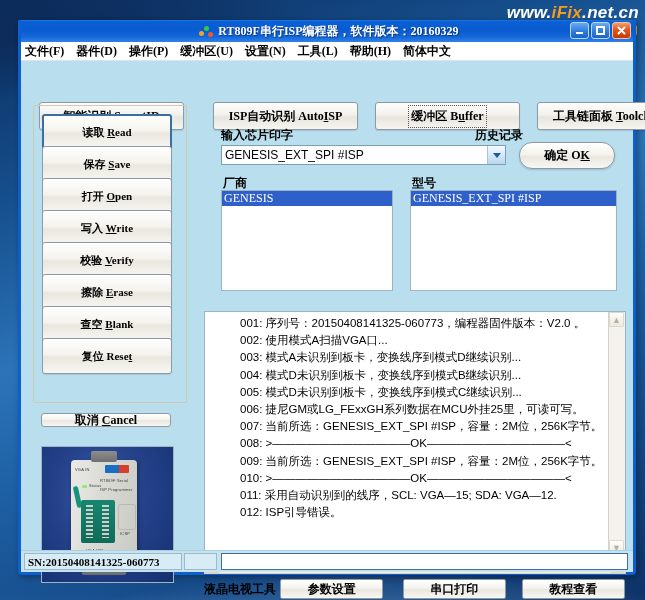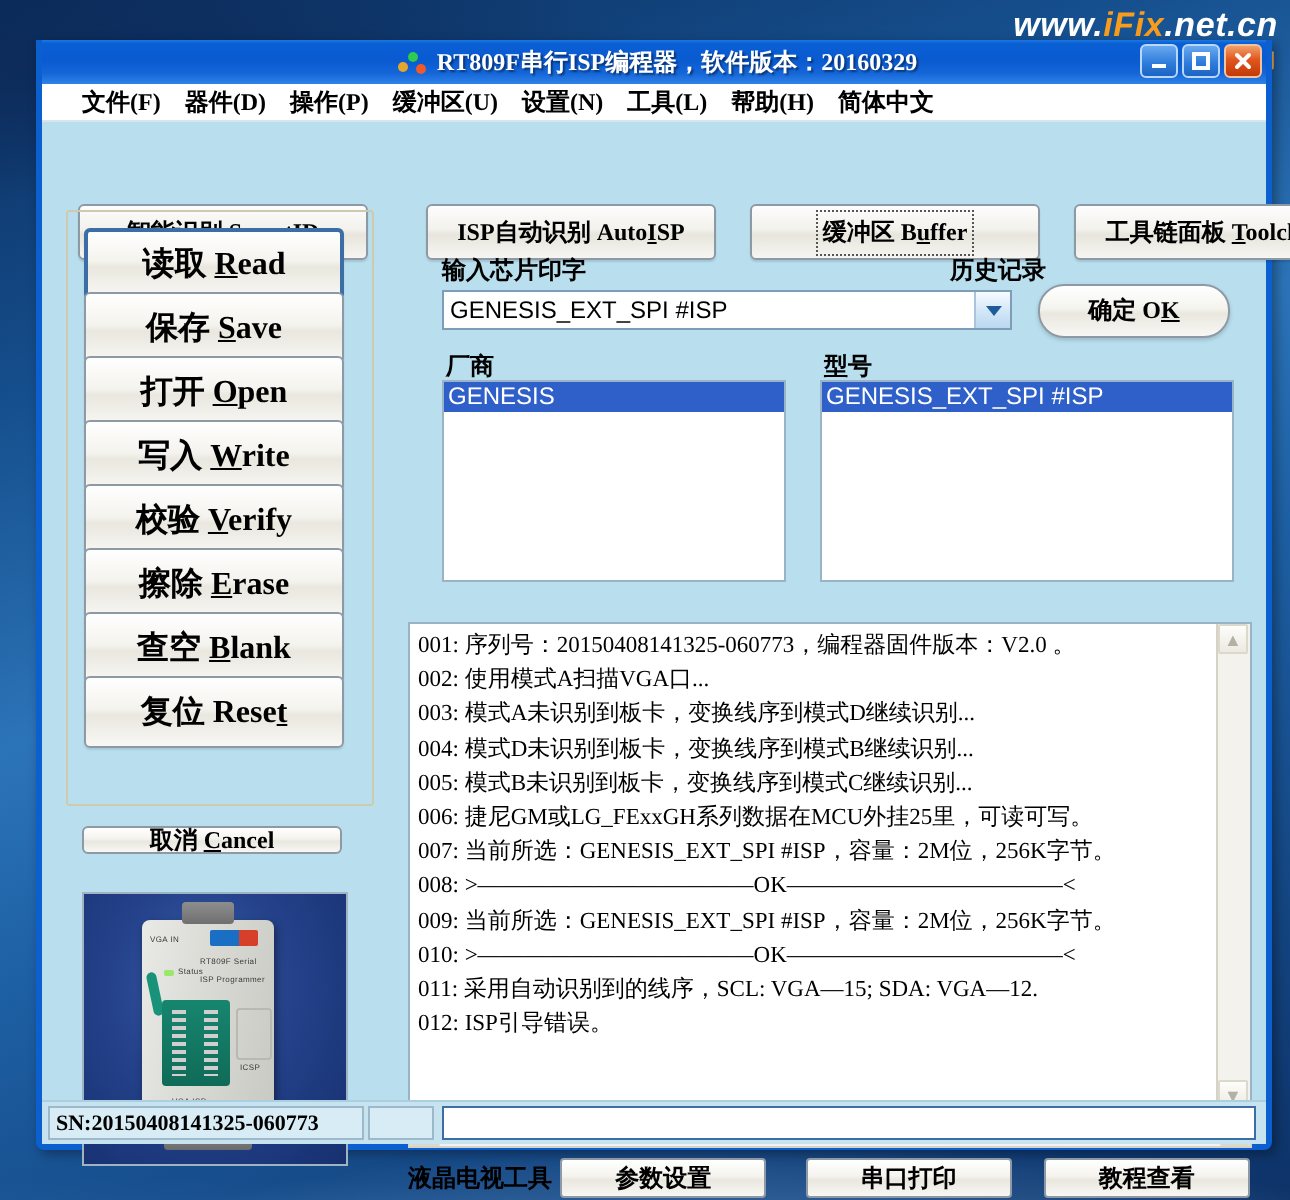--- a/index.html
+++ b/index.html
@@ -73,21 +73,21 @@
     background: linear-gradient(180deg,#6aa9ef,#2f7ddc 55%,#1b63c4);
     box-sizing:border-box;
   }
   .wb.close { background: linear-gradient(180deg,#f0a06a,#e2561d 45%,#c23a08); border-color:#f3c39e;}
   .wb svg{display:block}
 
   
   .menubar {
     height: 19px; background:#ffffff;
     display:flex; align-items:center; gap:12px;
-    padding-left:20px; box-sizing:border-box;
+    padding-left:4px; box-sizing:border-box;
     font-size:12px; color:#000;
     font-family:"Liberation Serif","DejaVu Serif",serif;
     border-bottom:1px solid #d6e6f0;
   }
   .menu-item { white-space:nowrap; font-weight:bold; cursor:default;}
 
   
   .client {
     position:absolute; left:0; right:0; top:41px; bottom:0;
     background:#b9dfee;
@@ -111,21 +111,21 @@
   
   .left-group{
     position:absolute; left:12px; top:44px; width:152px; height:296px;
     border:1px solid #cfc9b0; border-radius:2px;
   }
   .lbtn{
     position:absolute; left:8px; width:130px; height:36px;
     background: linear-gradient(180deg,#ffffff 0%, #f4f3ee 45%, #e9e7de 55%, #f8f7f4 100%);
     border:1px solid #8d9aa6; border-radius:3px;
     display:flex;align-items:center;justify-content:center;
-    font-size:16px; color:#000; box-sizing:border-box;
+    font-size:11px; color:#000; box-sizing:border-box;
     font-family:"Liberation Serif","DejaVu Serif",serif; font-weight:bold;
     box-shadow: 0 1px 1px rgba(0,0,0,.10);
   }
   .lbtn.default{ border:2px solid #3a6ea5; }
 
   .cancel-btn{
     position:absolute; left:20px; top:352px; width:130px; height:14px;
     background: linear-gradient(180deg,#ffffff 0%, #f4f3ee 45%, #e9e7de 55%, #f8f7f4 100%);
     border:1px solid #8d9aa6; border-radius:3px;
     display:flex;align-items:center;justify-content:center;
@@ -224,36 +224,37 @@
     font-family:"Liberation Serif","DejaVu Serif",serif; font-weight:bold;
     box-shadow:0 1px 2px rgba(0,0,0,.18);
   }
   .listbox{
     position:absolute; background:#fff; border:1px solid #9ab3c7; box-sizing:border-box;
     overflow:hidden;
   }
   .listbox .row{
     height:15px; line-height:15px; font-size:12px; padding-left:2px;
     color:#000; white-space:nowrap;
-    font-family:Liberation Sans, sans-serif;
+    font-family:Liberation Serif, serif;
   }
   .listbox .row.sel{ background:#2f5fc8; color:#fff;}
 
   
   .logbox{
     position:absolute; left:183px; top:250px; width:422px; height:245px;
     background:#fff; border:1px solid #9ab3c7; box-sizing:border-box;
   }
   .log-lines{
     position:absolute; left:0; top:0; right:17px; bottom:0;
     padding:3px 0 0 4px; overflow:hidden;
   }
   .log-lines div{
     font-size:11.5px; line-height:17.2px; color:#000; white-space:nowrap;
-    font-family:Liberation Serif, serif;
+    font-family:Liberation Sans, sans-serif;
+    margin-left:31px;
   }
   .vscroll{
     position:absolute; right:0; top:0; width:16px; bottom:0;
     background:#f4f2ec; border-left:1px solid #d6d2c6;
   }
   .hscroll{
     position:absolute; left:183px; top:496px; width:422px; height:17px;
     background:#f4f2ec; border:1px solid #d6d2c6; box-sizing:border-box;
     display:flex; align-items:center; justify-content:space-between;
   }
@@ -441,21 +442,21 @@
     <div class="listbox" style="left:389px; top:129px; width:207px; height:101px;">
       <div class="row sel">GENESIS_EXT_SPI #ISP</div>
     </div>
 
     <div class="logbox">
       <div class="log-lines">
         <div>001: 序列号：20150408141325-060773，编程器固件版本：V2.0 。</div>
         <div>002: 使用模式A扫描VGA口...</div>
         <div>003: 模式A未识别到板卡，变换线序到模式D继续识别...</div>
         <div>004: 模式D未识别到板卡，变换线序到模式B继续识别...</div>
-        <div>005: 模式B未识别到板卡，变换线序到模式C继续识别...</div>
+        <div>005: 模式D未识别到板卡，变换线序到模式C继续识别...</div>
         <div>006: 捷尼GM或LG_FExxGH系列数据在MCU外挂25里，可读可写。</div>
         <div>007: 当前所选：GENESIS_EXT_SPI #ISP，容量：2M位，256K字节。</div>
         <div>008: &gt;————————————OK————————————&lt;</div>
         <div>009: 当前所选：GENESIS_EXT_SPI #ISP，容量：2M位，256K字节。</div>
         <div>010: &gt;————————————OK————————————&lt;</div>
         <div>011: 采用自动识别到的线序，SCL: VGA—15; SDA: VGA—12.</div>
         <div>012: ISP引导错误。</div>
       </div>
       <div class="vscroll">
         <span class="sb-arrow up">▲</span>

